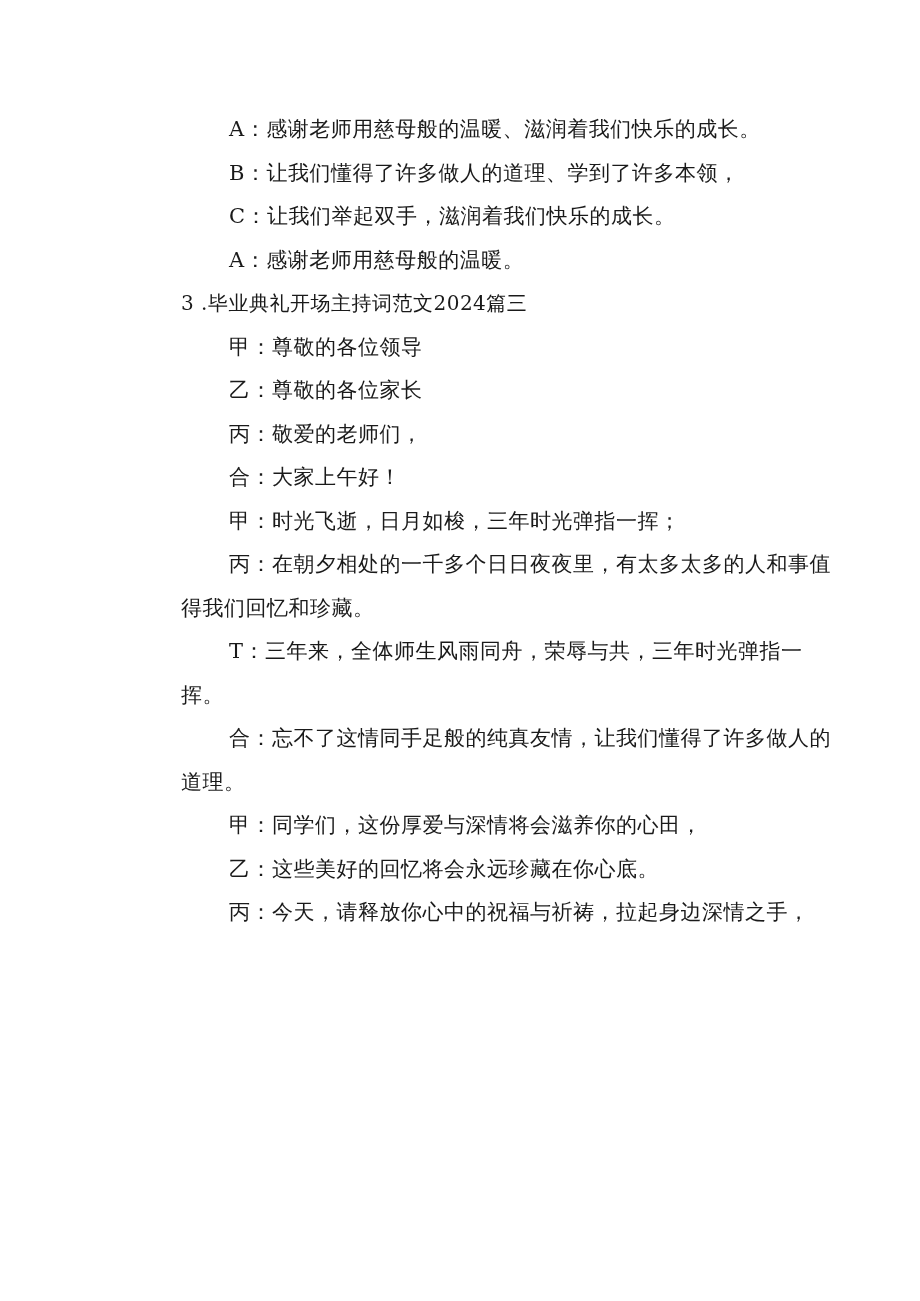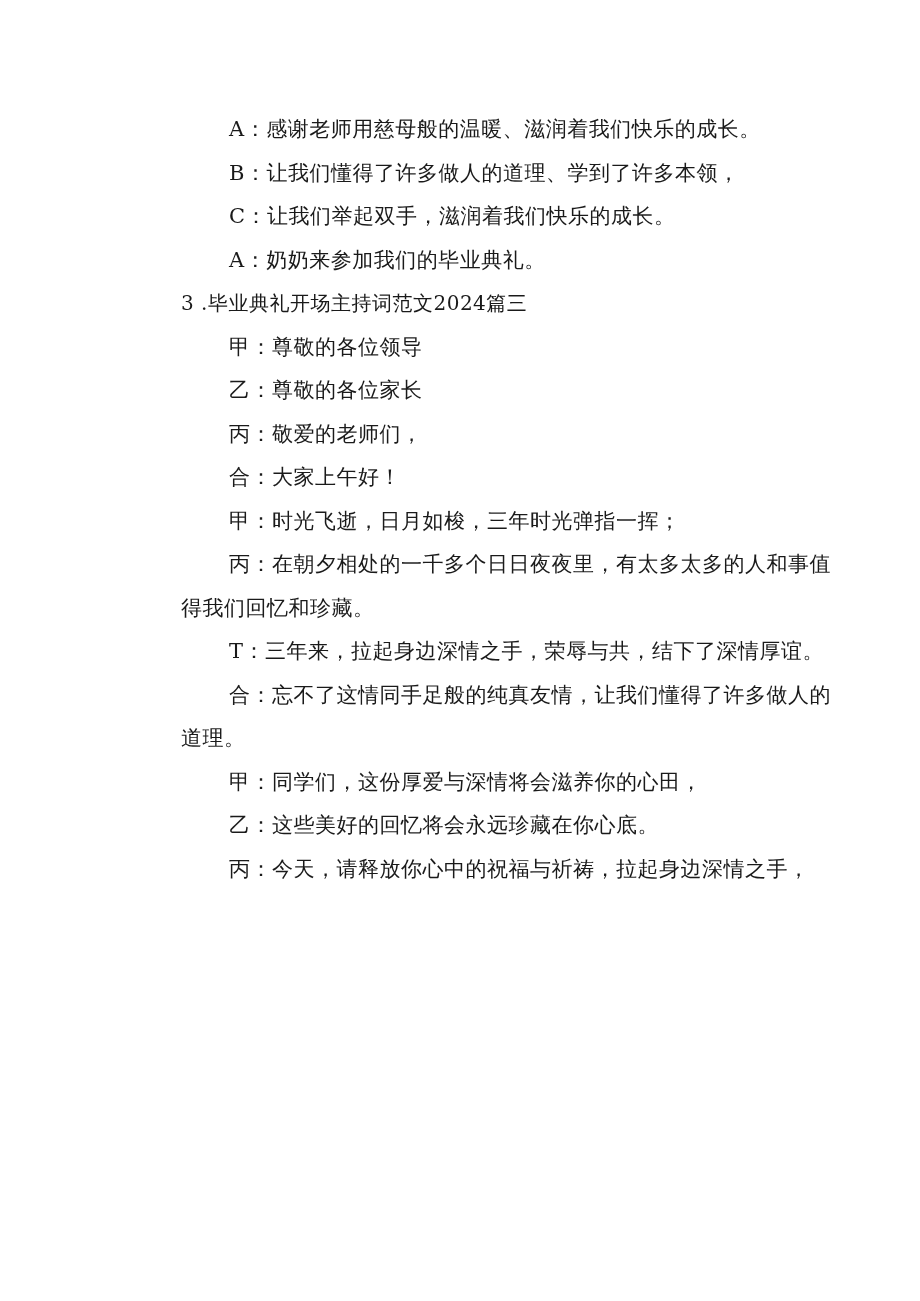--- a/index.html
+++ b/index.html
@@ -10,26 +10,26 @@
   .indent { text-indent: 48px; }
   .heading { margin: 0; font-weight: normal; font-size: 20px; line-height: 43.5px; letter-spacing: 0.5px; }
 </style>
 </head>
 <body>
 
 <div class="page">
   <p class="p indent">A：感谢老师用慈母般的温暖、滋润着我们快乐的成长。</p>
   <p class="p indent">B：让我们懂得了许多做人的道理、学到了许多本领，</p>
   <p class="p indent">C：让我们举起双手，滋润着我们快乐的成长。</p>
-  <p class="p indent">A：奶奶来参加我们的毕业典礼。</p>
+  <p class="p indent">A：感谢老师用慈母般的温暖。</p>
   <h2 class="heading">3 .毕业典礼开场主持词范文2024篇三</h2>
   <p class="p indent">甲：尊敬的各位领导</p>
   <p class="p indent">乙：尊敬的各位家长</p>
   <p class="p indent">丙：敬爱的老师们，</p>
   <p class="p indent">合：大家上午好！</p>
   <p class="p indent">甲：时光飞逝，日月如梭，三年时光弹指一挥；</p>
   <p class="p indent">丙：在朝夕相处的一千多个日日夜夜里，有太多太多的人和事值得我们回忆和珍藏。</p>
-  <p class="p indent">T：三年来，拉起身边深情之手，荣辱与共，结下了深情厚谊。</p>
+  <p class="p indent">T：三年来，全体师生风雨同舟，荣辱与共，三年时光弹指一挥。</p>
   <p class="p indent">合：忘不了这情同手足般的纯真友情，让我们懂得了许多做人的道理。</p>
   <p class="p indent">甲：同学们，这份厚爱与深情将会滋养你的心田，</p>
   <p class="p indent">乙：这些美好的回忆将会永远珍藏在你心底。</p>
   <p class="p indent">丙：今天，请释放你心中的祝福与祈祷，拉起身边深情之手，</p>
 </div>
 
 </body></html>

